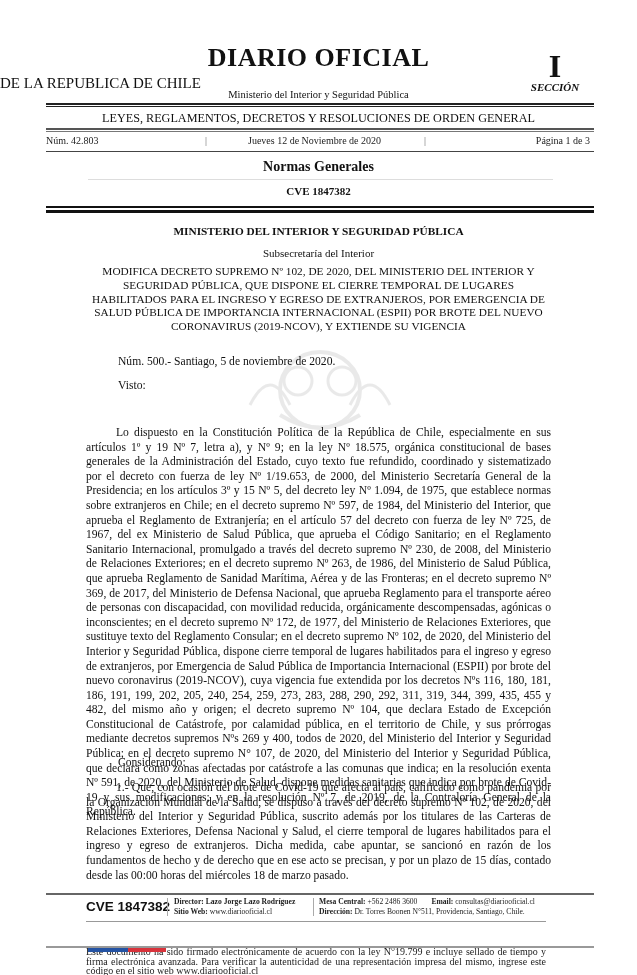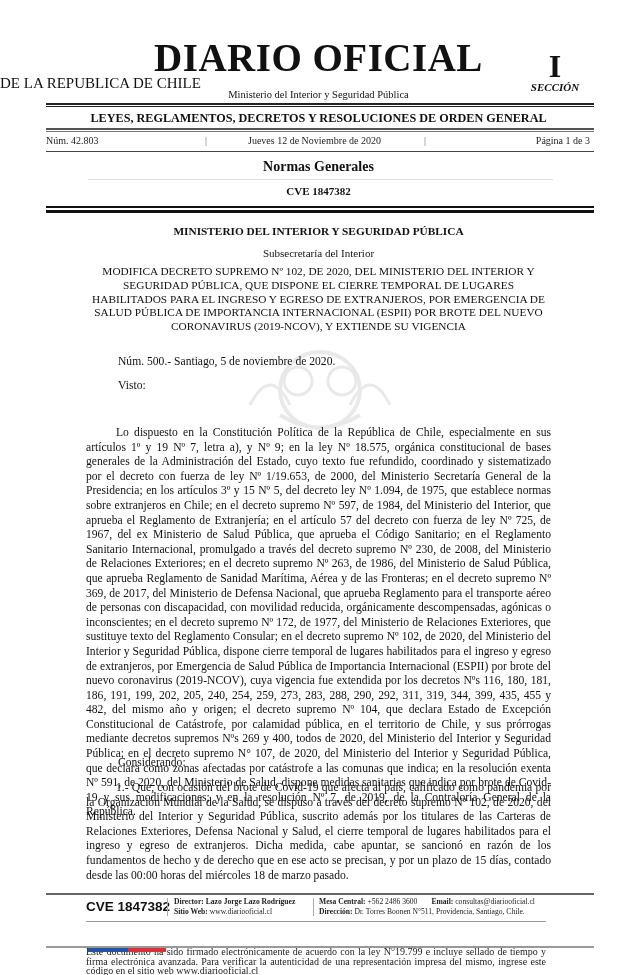--- a/index.html
+++ b/index.html
@@ -1,29 +1,29 @@
 <!DOCTYPE html>
 <html><head>
 <meta charset="utf-8">
 <style>
   html, body { margin:0; padding:0; background:#ffffff; }
   body { width:637px; height:975px; position:relative; overflow:hidden; font-family:"Liberation Serif", serif; color:#111; }
   .abs { position:absolute; }
 
   
-  .mast-title { left:0; width:637px; top:38px; font-size:39px; font-weight:bold; letter-spacing:0.5px; text-align:center; line-height:40px; }
+  .mast-title { left:0; width:637px; top:38px; font-size:26px; font-weight:bold; letter-spacing:0.5px; text-align:center; line-height:40px; }
   .mast-sub1 { left:0; width:637px; top:75px; font-size:15px; text-align:left; line-height:16px; }
   .mast-sub2 { left:0; width:637px; top:89px; font-size:10.5px; text-align:center; line-height:12px; }
   .sec-num { left:520px; top:50px; width:70px; text-align:center; font-size:32px; font-weight:bold; line-height:32px; }
   .sec-lbl { left:520px; top:81px; width:70px; text-align:center; font-size:11px; font-weight:bold; line-height:12px;font-style:italic; }
 
   .rule { position:absolute; left:46px; width:548px; background:#222; }
   .r1a { top:103px; height:1.5px; }
   .r1b { top:106px; height:1px; }
-  .banner { left:0; width:637px; top:111px; text-align:center; font-weight:bold; font-size:12.2px; line-height:14px; }
+  .banner { left:0; width:637px; top:111px; text-align:center; font-weight:normal; font-size:12.2px; line-height:14px; }
   .r2a { top:128px; height:1.5px; background:#555; }
   .r2b { top:131px; height:1px; background:#777; }
   .meta-row { left:46px; width:548px; top:134px; font-size:10px; line-height:14px; color:#222; }
   .meta-left { position:absolute; left:0; }
   .meta-sep1 { position:absolute; left:159px; color:#666; }
   .meta-mid { position:absolute; left:202px; }
   .meta-sep2 { position:absolute; left:378px; color:#666; }
   .meta-right { position:absolute; right:4px; }
   .r3 { top:151px; height:1px; background:#444; }
 

